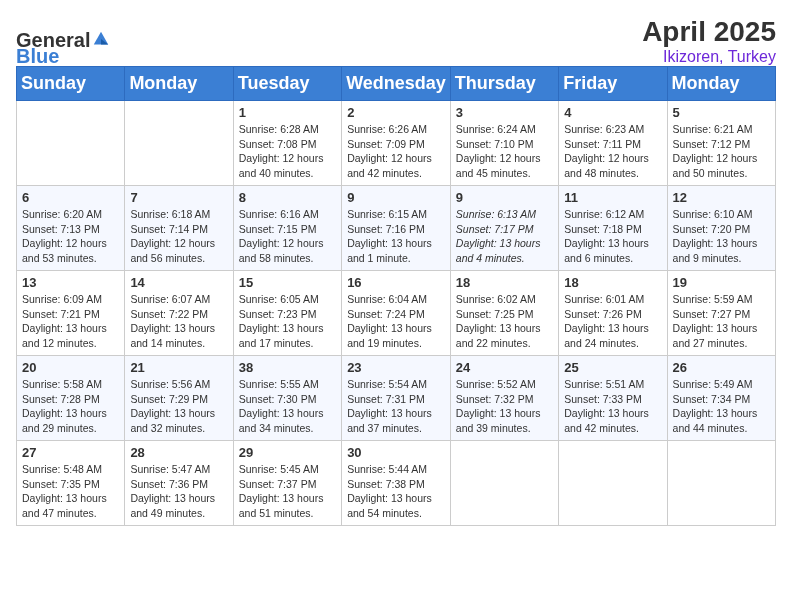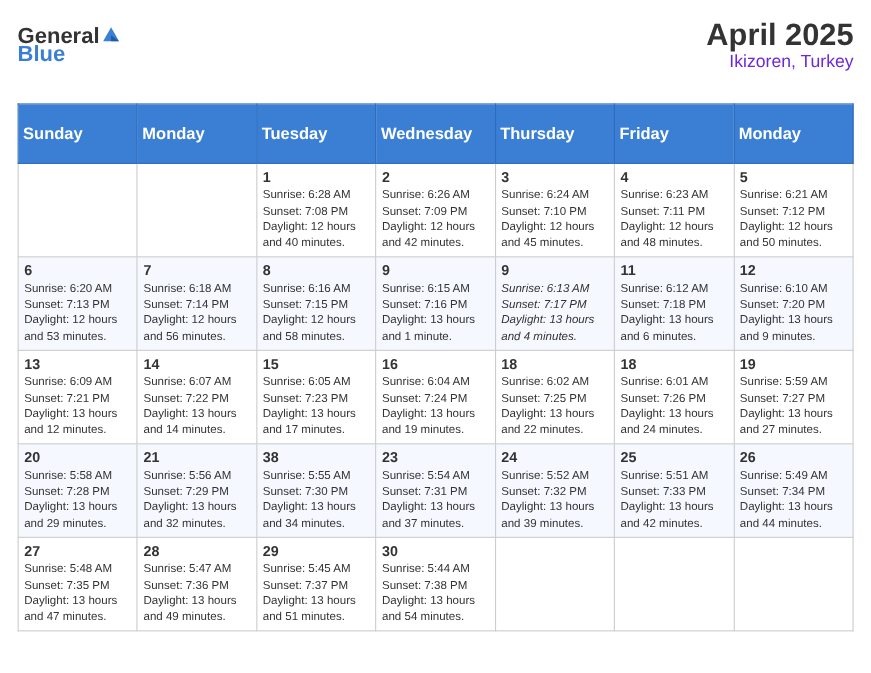--- a/index.html
+++ b/index.html
@@ -6,22 +6,22 @@
     body {
       font-family: Arial, sans-serif;
       background: #fff;
       width: 792px;
       min-height: 612px;
       padding: 16px;
     }
     .header-area {
       display: flex;
       justify-content: space-between;
-      align-items: center;
-      margin-bottom: 28px;
+      align-items: flex-end;
+      margin-bottom: 0;
     }
     .logo {
       display: flex;
       align-items: flex-end;
       gap: 2px;
     }
     .logo-text-general {
       font-size: 20px;
       font-weight: bold;
       color: #333;
@@ -53,22 +53,22 @@
       color: #6d28d9;
     }
     .calendar {
       width: 100%;
       border-collapse: collapse;
       border: 1px solid #ccc;
     }
     .calendar th {
       background-color: #3b7fd4;
       color: #fff;
-      font-size: 15px;
-      padding: 18px 4px;
+      font-size: 18px;
+      padding: 6px 4px;
       text-align: left;
       border: 1px solid #2d6bbf;
     }
     .calendar td {
       width: 14.28%;
       vertical-align: top;
       padding: 4px 5px;
       border: 1px solid #ccc;
       font-size: 11px;
       color: #333;

